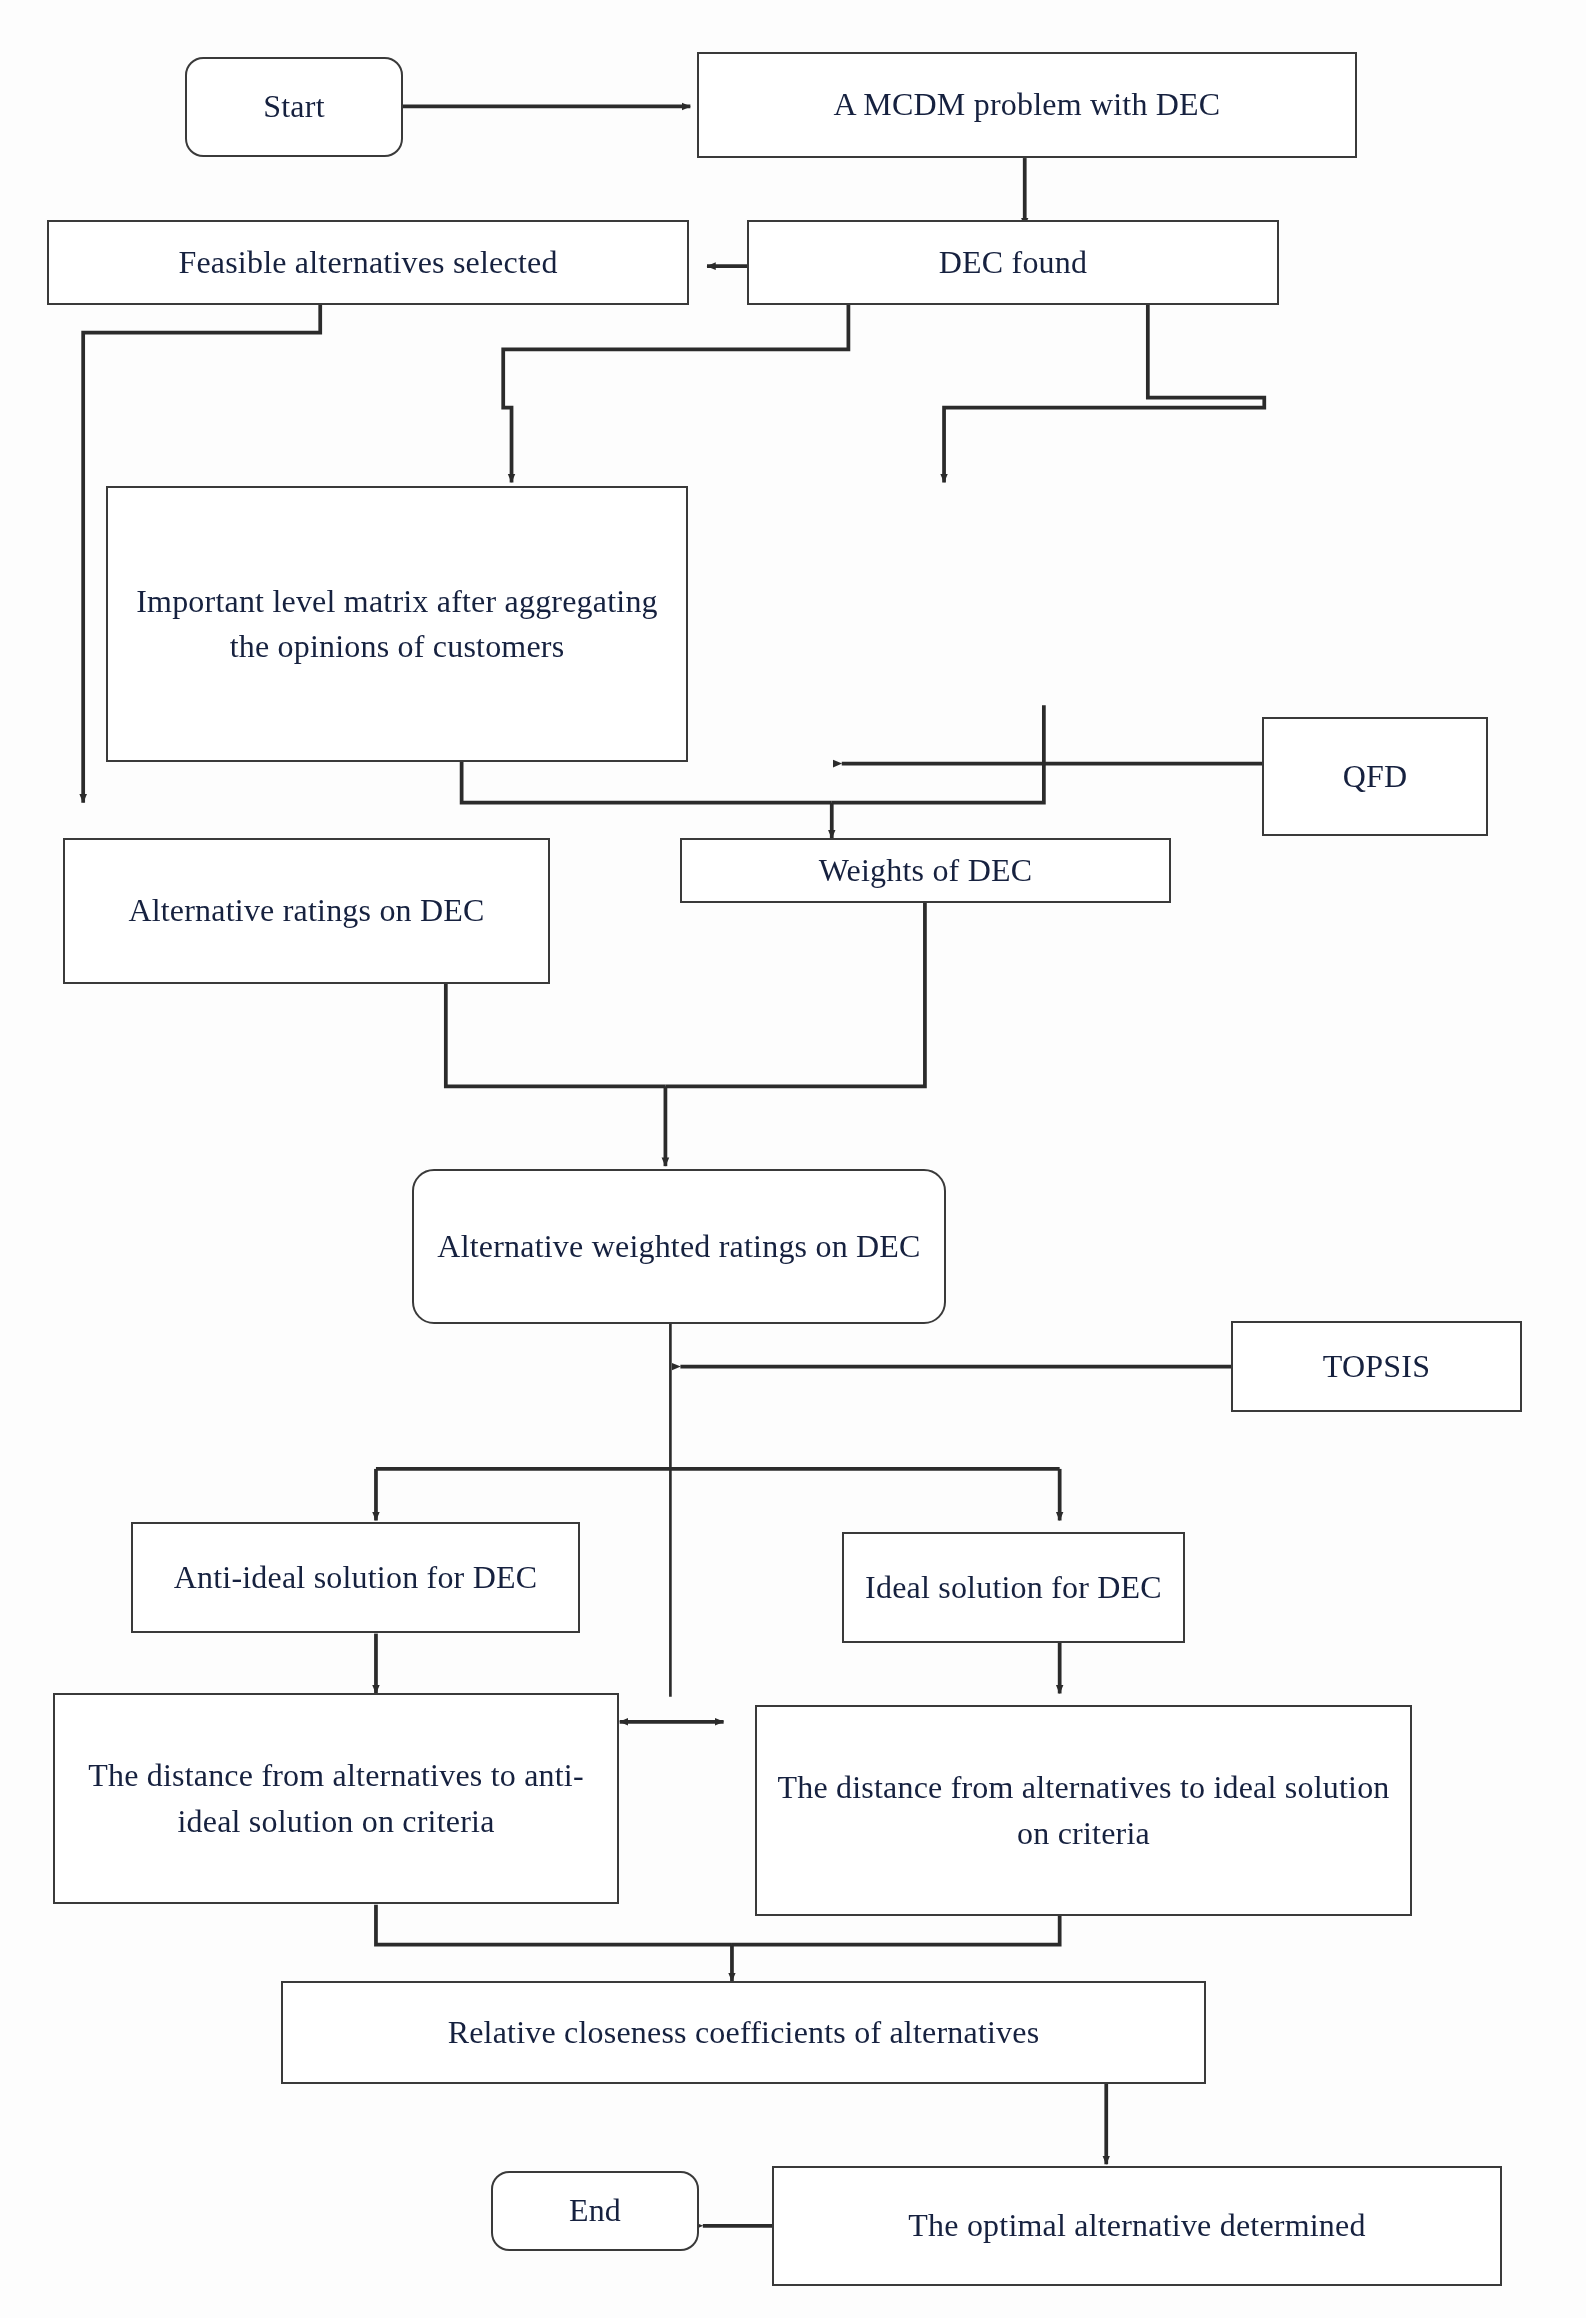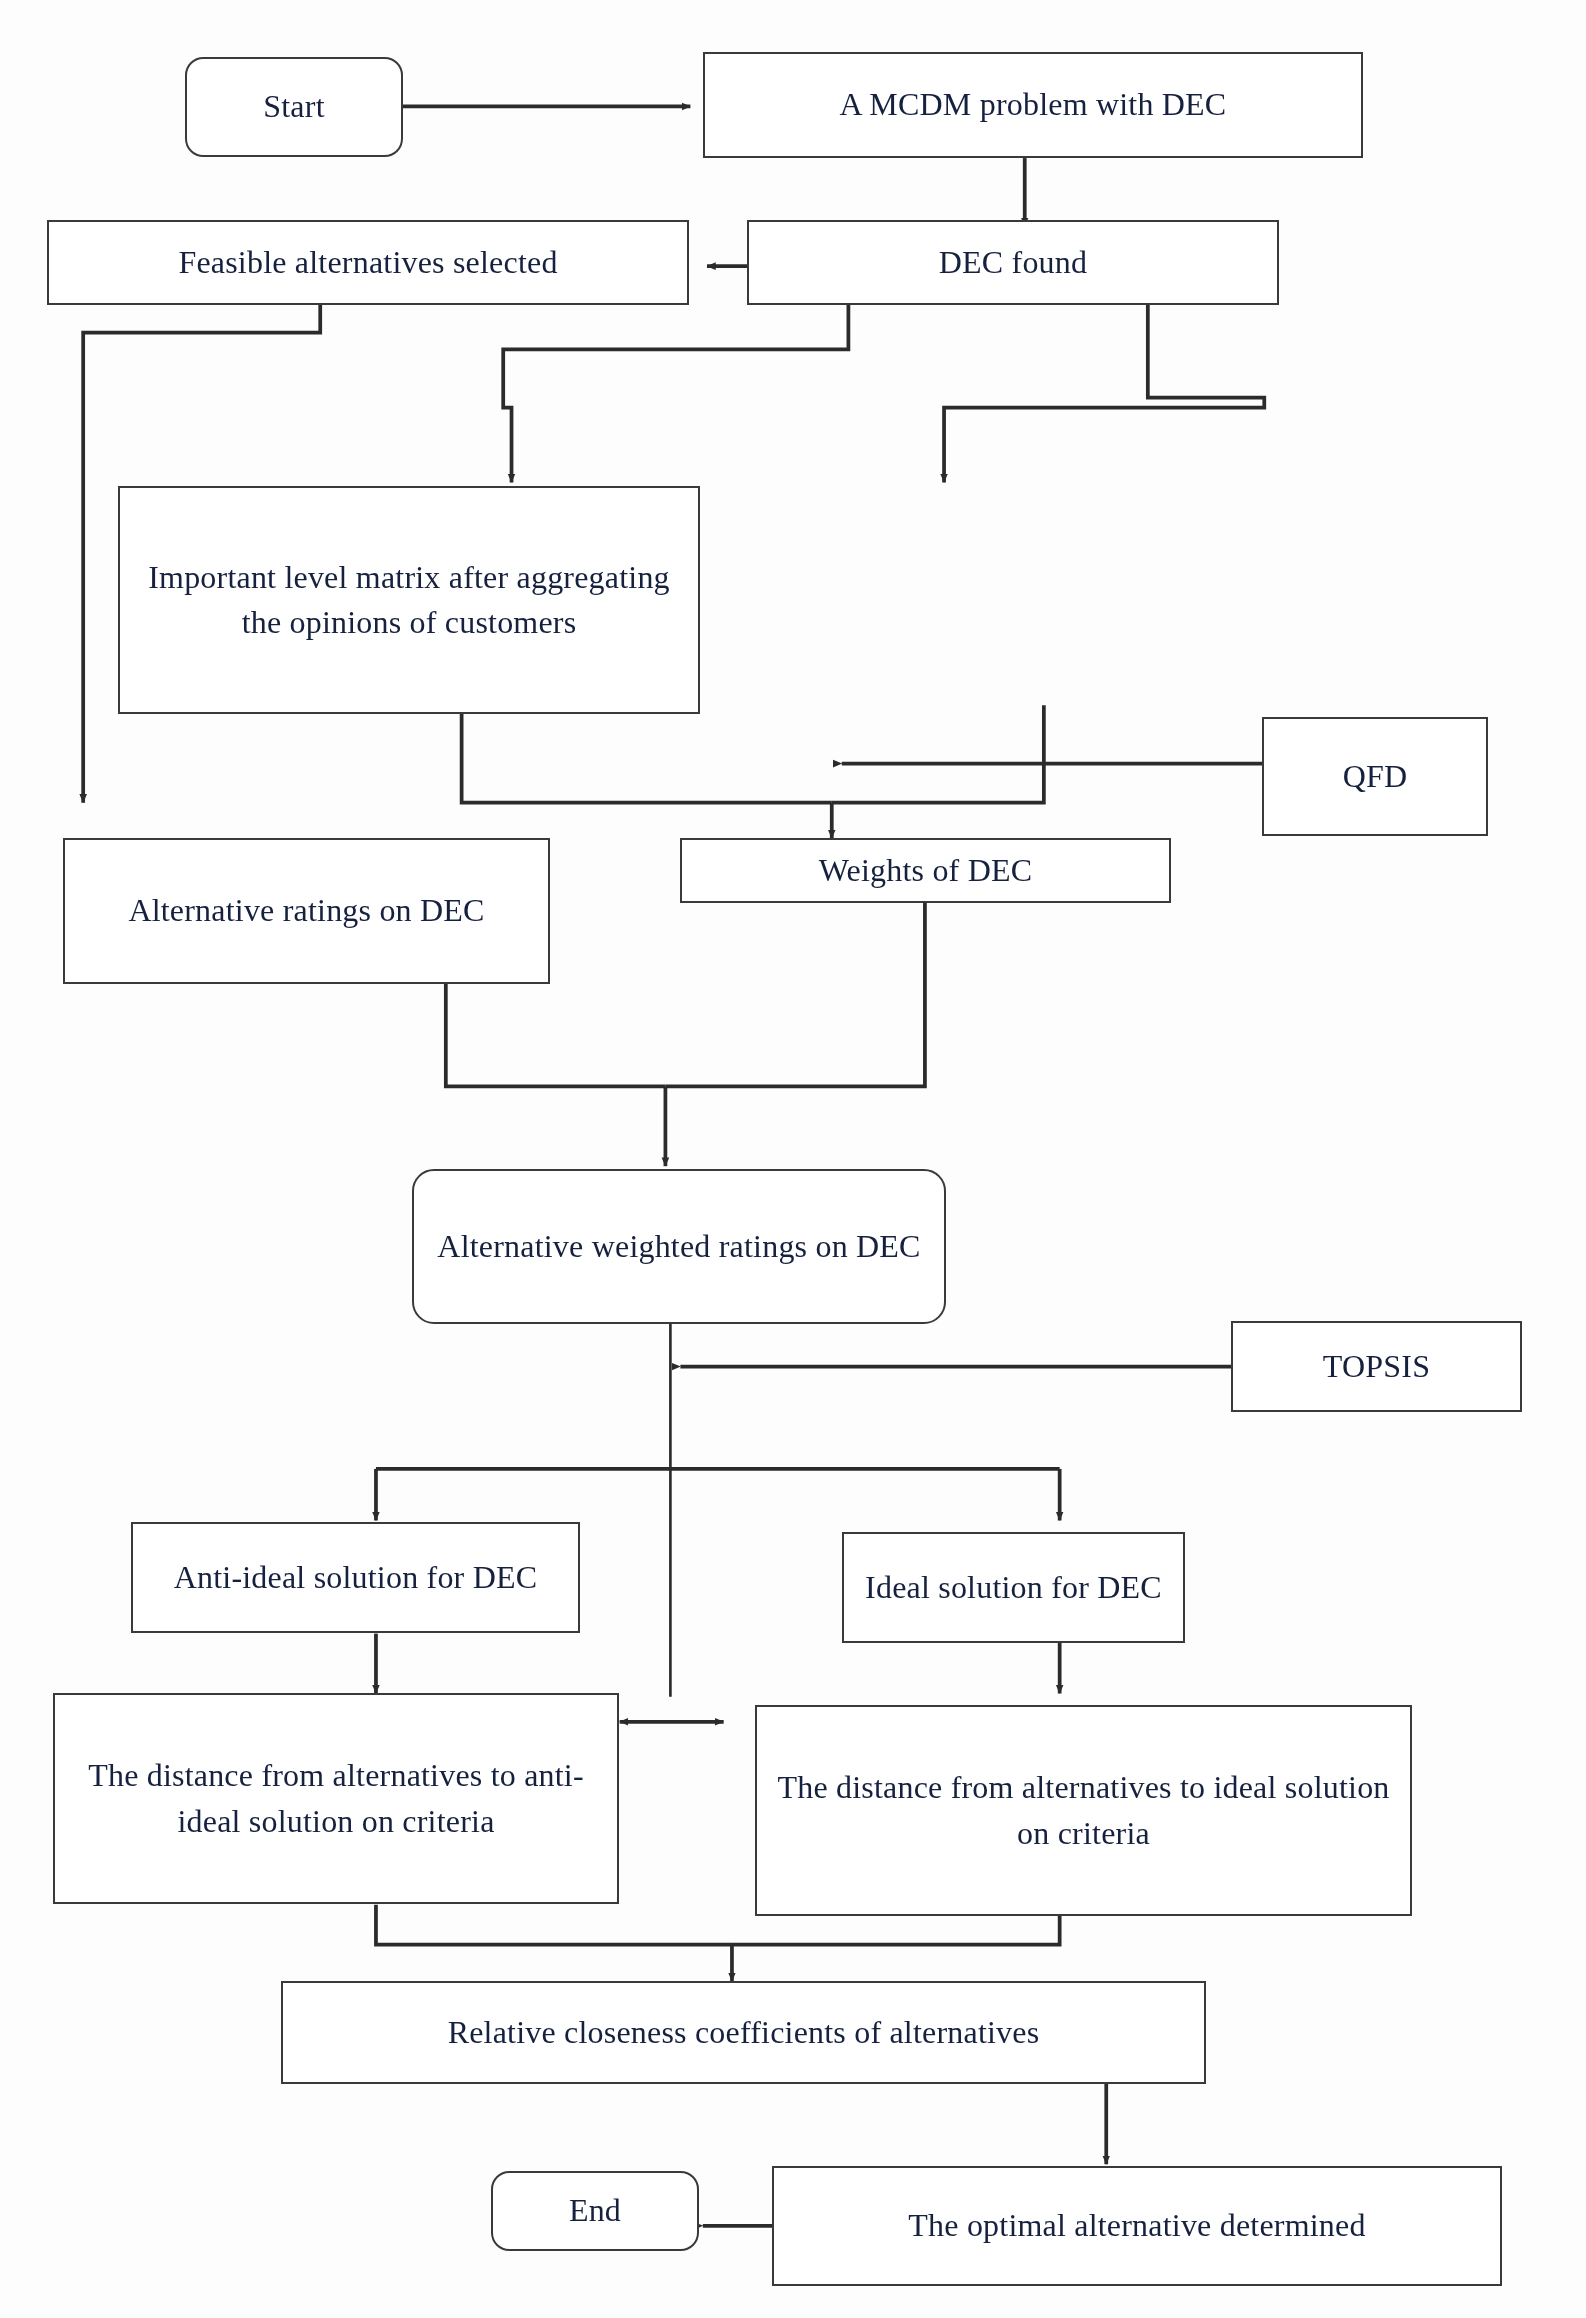--- a/index.html
+++ b/index.html
@@ -115,33 +115,33 @@
 
       <path d="M930,2676 L845,2676" marker-end="url(#ah-l)"></path>
 
     </g>
   </svg>
 
   <div class="node terminator" style="left:185px; top:57px; width:218px; height:100px;">
     <span class="label">Start</span>
   </div>
 
-  <div class="node" style="left:697px; top:52px; width:660px; height:106px;margin-left:6px;">
+  <div class="node" style="left:697px; top:52px; width:660px; height:106px;">
     <span class="label">A MCDM problem with DEC</span>
   </div>
 
   <div class="node" style="left:47px; top:220px; width:642px; height:85px;">
     <span class="label">Feasible alternatives selected</span>
   </div>
 
   <div class="node" style="left:747px; top:220px; width:532px; height:85px;">
     <span class="label">DEC found</span>
   </div>
 
-  <div class="node" style="left:118px; top:486px; width:582px; height:228px;">
+  <div class="node" style="left:106px; top:486px; width:582px; height:276px;">
     <span class="label">Important level matrix after aggregating the opinions of customers</span>
   </div>
 
 
   <div class="node" style="left:1262px; top:717px; width:226px; height:119px;">
     <span class="label">QFD</span>
   </div>
 
   <div class="node" style="left:63px; top:838px; width:487px; height:146px;">
     <span class="label">Alternative ratings on DEC</span>

